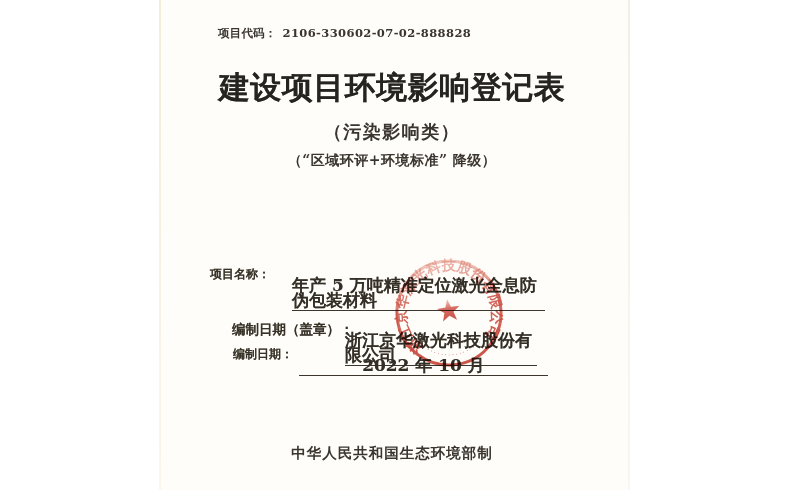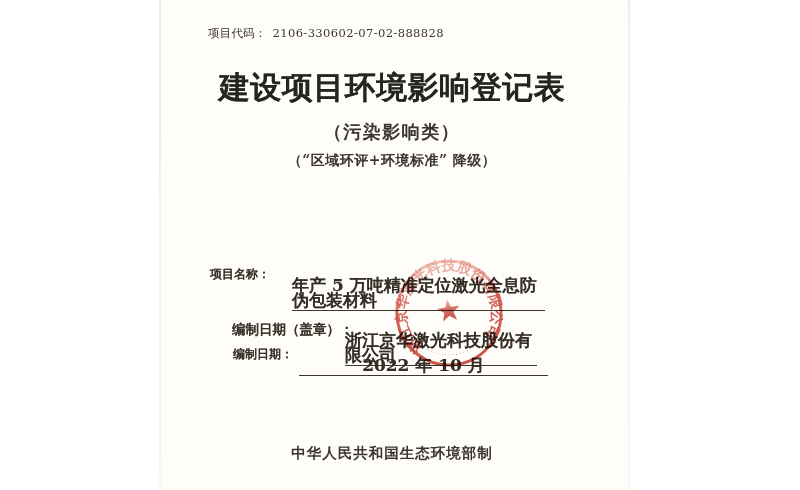--- a/index.html
+++ b/index.html
@@ -4,21 +4,21 @@
 <style>
   html,body{margin:0;padding:0;}
   body{width:800px;height:490px;background:#ffffff;overflow:hidden;
        font-family:"DejaVu Serif","Liberation Serif",serif;}
   .page{position:relative;width:800px;height:490px;background:#ffffff;}
   .scan-area{position:absolute;left:160px;top:0;width:469px;height:490px;
              background:#fffdf9;}
   .page-edge{position:absolute;top:0;bottom:0;width:2px;}
   .page-edge.left{left:159px;background:linear-gradient(180deg,rgba(232,222,190,.55),rgba(240,233,210,.35));}
   .page-edge.right{left:628px;background:linear-gradient(180deg,rgba(228,224,214,.5),rgba(236,233,226,.35));}
-  .project-code{position:absolute;left:208px;top:26px;font-size:11.5px;font-weight:400;
+  .project-code{position:absolute;left:218px;top:26px;font-size:11.5px;font-weight:700;
                 letter-spacing:.2px;color:#3a352f;}
   .project-code .val{margin-left:6px;letter-spacing:.4px;}
 
   .centered{position:absolute;left:-8px;width:800px;text-align:center;}
   .title{top:67px;font-family:"Liberation Sans","DejaVu Sans",sans-serif;
          font-size:31px;font-weight:700;letter-spacing:.5px;color:#262420;margin:0;
          text-shadow:0 0 .6px rgba(40,38,34,.6);}
   .subtitle1{top:120px;font-size:18px;font-weight:600;letter-spacing:1.5px;color:#3a352f;}
   .subtitle2{top:152px;font-size:14px;font-weight:600;letter-spacing:.5px;color:#3a352f;}
 

